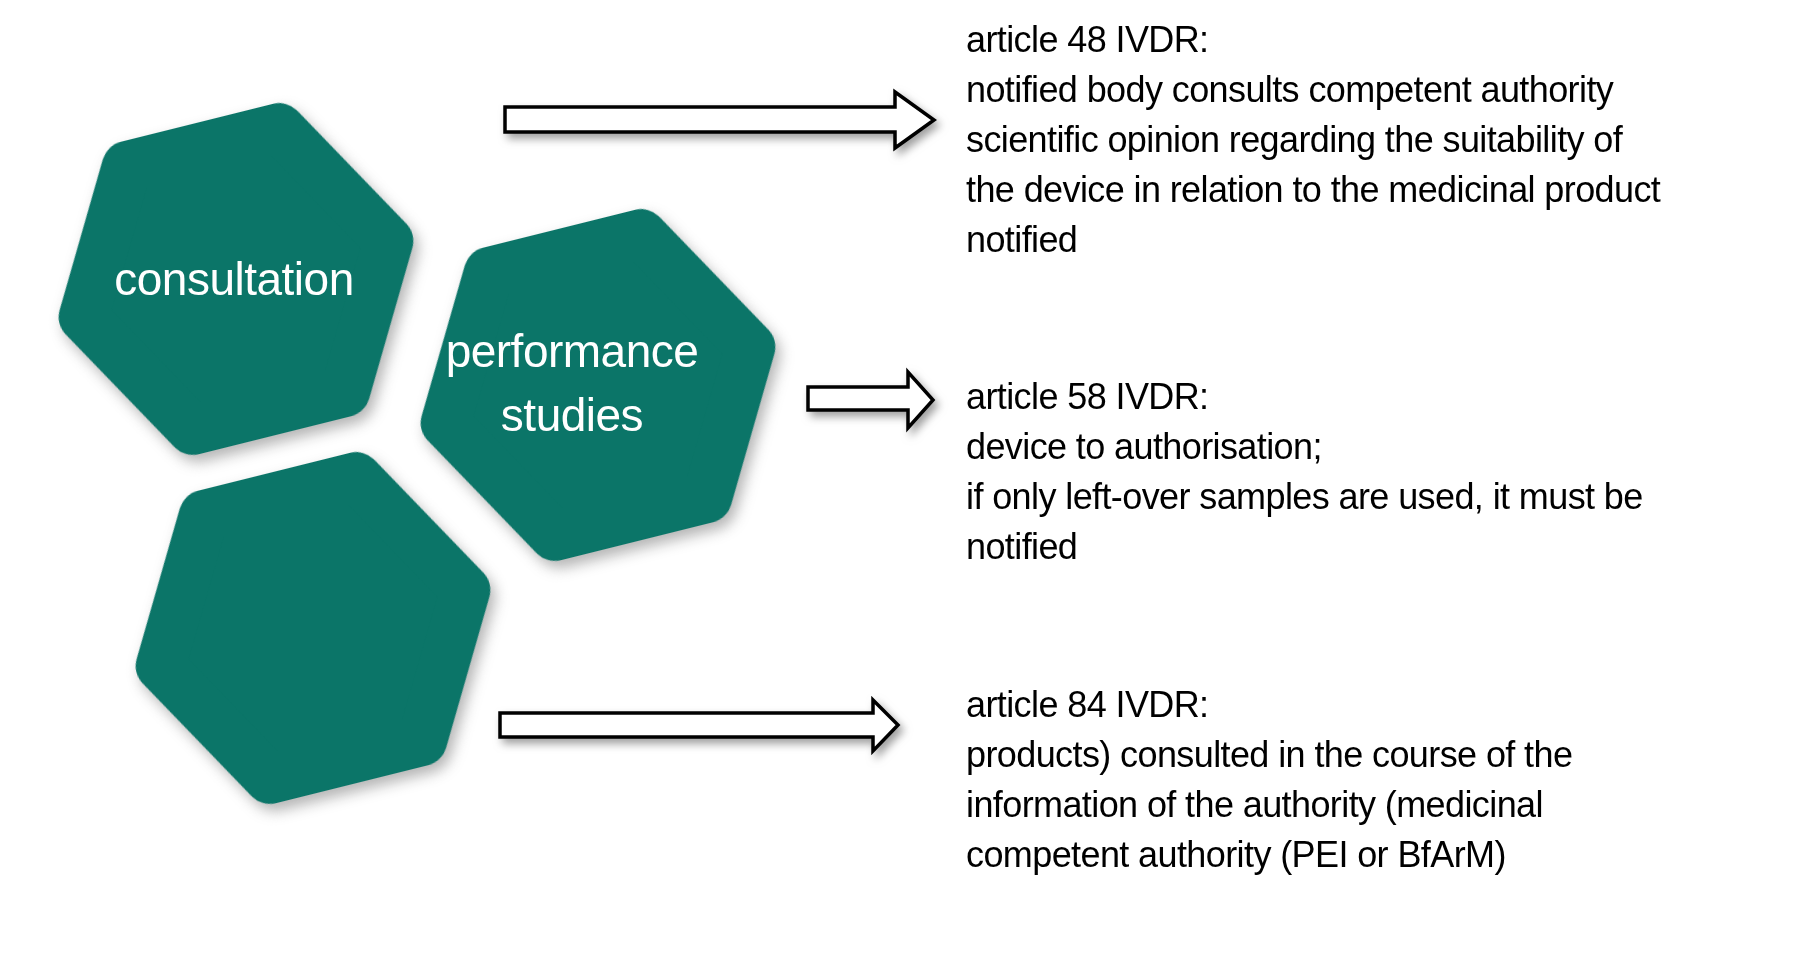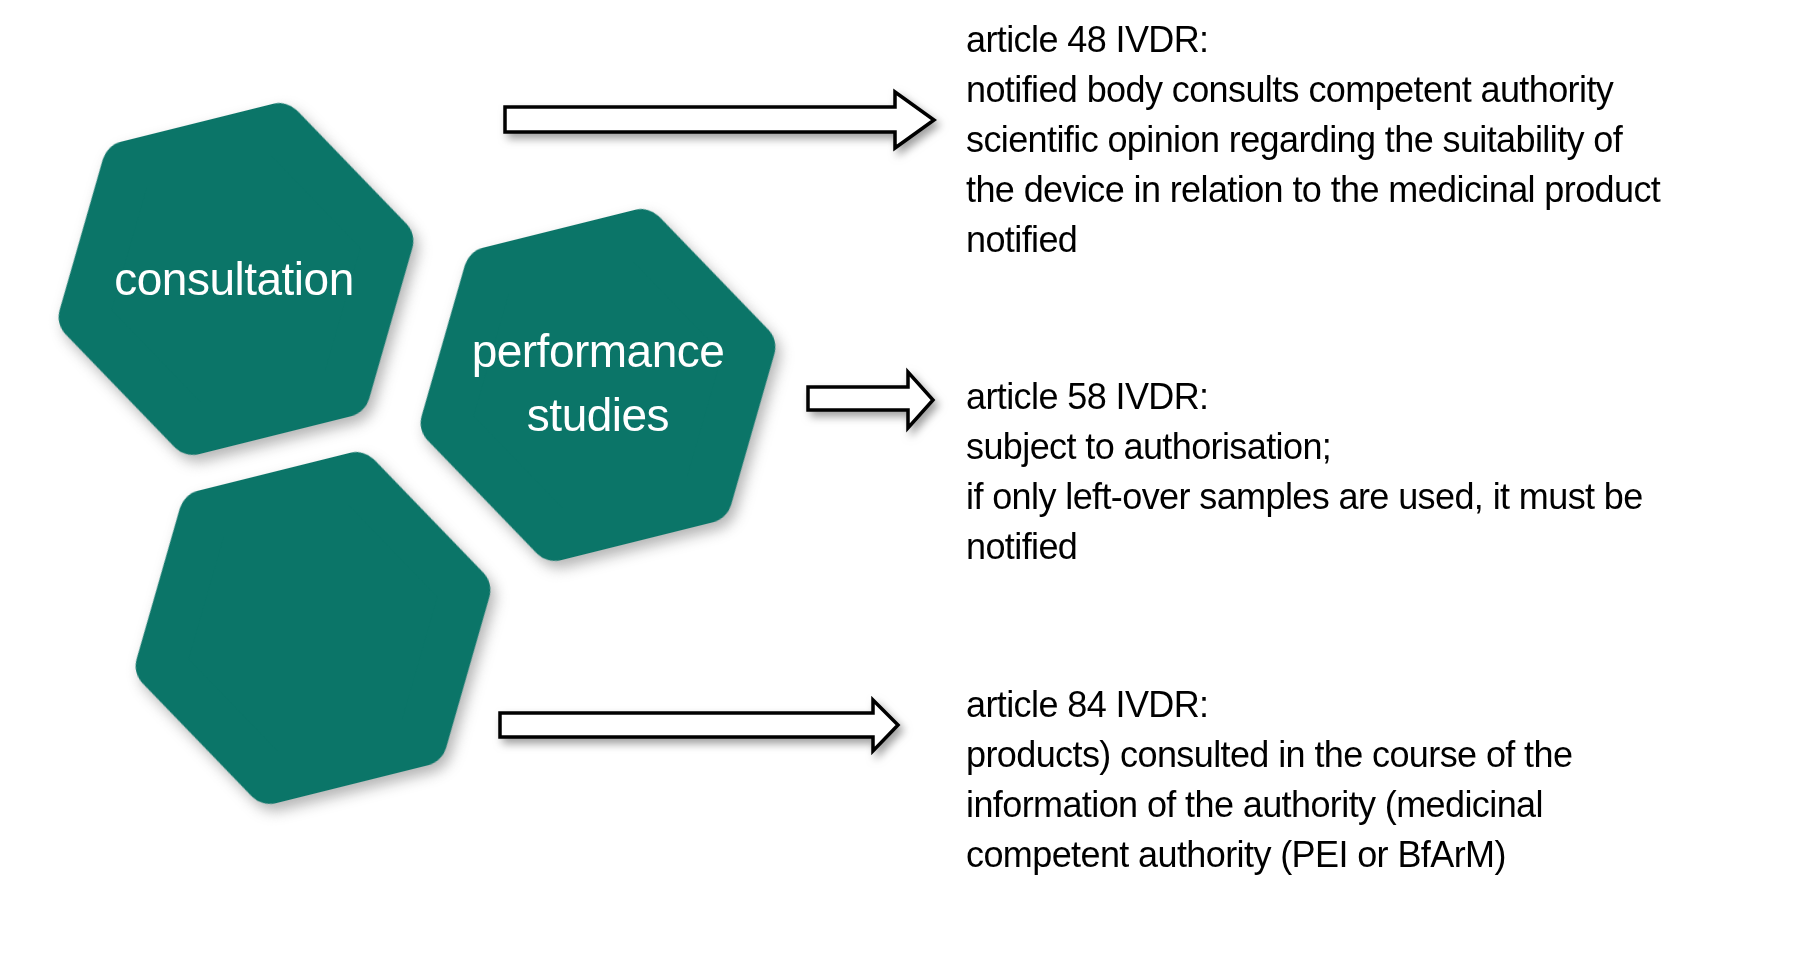--- a/index.html
+++ b/index.html
@@ -70,21 +70,21 @@
   </svg>
 
   <svg class="hex-svg hex-rot" style="left:123px; top:438px;" width="380" height="380" viewBox="-190 -190 380 380">
     <polygon points="157,0 78.5,135.9 -78.5,135.9 -157,0 -78.5,-135.9 78.5,-135.9" fill="#0B7568" stroke="#0B7568" stroke-width="50" stroke-linejoin="round"></polygon>
   </svg>
 
   <div class="hex-label" style="left:234px; top:279px;">
     <div>consultation</div>
   </div>
 
-  <div class="hex-label" style="left:598px; top:383px;">
+  <div class="hex-label" style="left:572px; top:383px;">
     <div>performance</div>
     <div>studies</div>
   </div>
 
 
   <svg class="arrow-layer" viewBox="0 0 1804 954">
     <polygon class="block-arrow" points="505,107 895,107 895,92 934,120 895,148 895,132 505,132"></polygon>
     <polygon class="block-arrow" points="808,387 908,387 908,372 933,400 908,428 908,410 808,410"></polygon>
     <polygon class="block-arrow" points="500,713 873,713 873,700 898,725 873,751 873,737 500,737"></polygon>
   </svg>
@@ -92,21 +92,21 @@
   <div class="note" style="top:15px;">
     <div class="note-line">article 48 IVDR:</div>
     <div class="note-line">notified body consults competent authority</div>
     <div class="note-line">scientific opinion regarding the suitability of</div>
     <div class="note-line">the device in relation to the medicinal product</div>
     <div class="note-line">notified</div>
   </div>
 
   <div class="note" style="top:372px;">
     <div class="note-line">article 58 IVDR:</div>
-    <div class="note-line">subject to authorisation;</div>
+    <div class="note-line">device to authorisation;</div>
     <div class="note-line">if only left-over samples are used, it must be</div>
     <div class="note-line">notified</div>
   </div>
 
   <div class="note" style="top:680px;">
     <div class="note-line">article 84 IVDR:</div>
     <div class="note-line">products) consulted in the course of the</div>
     <div class="note-line">information of the authority (medicinal</div>
     <div class="note-line">competent authority (PEI or BfArM)</div>
   </div>

